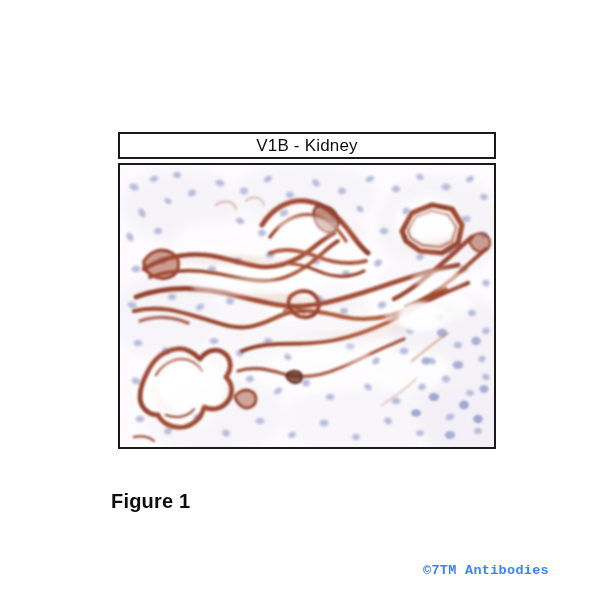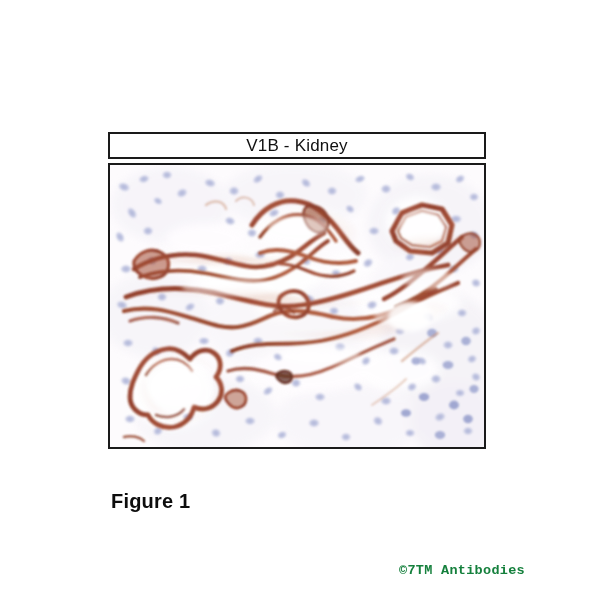--- a/index.html
+++ b/index.html
@@ -12,21 +12,21 @@
     height: 600px;
     position: relative;
     overflow: hidden;
     font-family: "Liberation Sans", sans-serif;
     -webkit-font-smoothing: antialiased;
   }
 
   
   #figure-block {
     position: absolute;
-    left: 108px;
+    left: 118px;
     top: 132px;
     width: 378px;
   }
 
   #panel-title-box {
     box-sizing: border-box;
     width: 378px;
     height: 27px;
     border: 2px solid #1a1a1a;
     background: #ffffff;
@@ -66,26 +66,26 @@
     font-family: "Liberation Sans", sans-serif;
     font-size: 20px;
     font-weight: bold;
     color: #0d0d0d;
     letter-spacing: 0.2px;
     margin-top: 37px;
   }
 
   #copyright-notice {
     position: absolute;
-    left: 399px;
+    left: 423px;
     top: 563px;
     font-family: "Liberation Mono", monospace;
     font-size: 13.5px;
     font-weight: bold;
-    color: #15803d;
+    color: #3b82f6;
     letter-spacing: 0.3px;
     white-space: nowrap;
   }
 </style>
 </head>
 <body>
 
 <div id="figure-block">
 
   <div id="panel-title-box">

